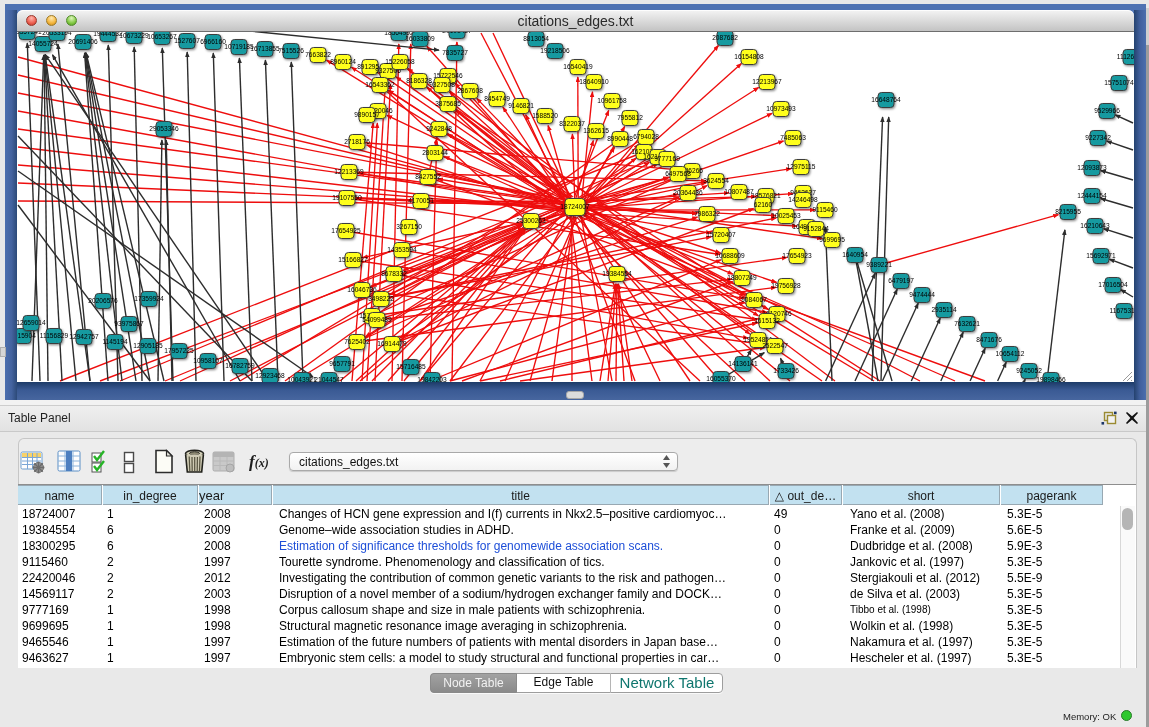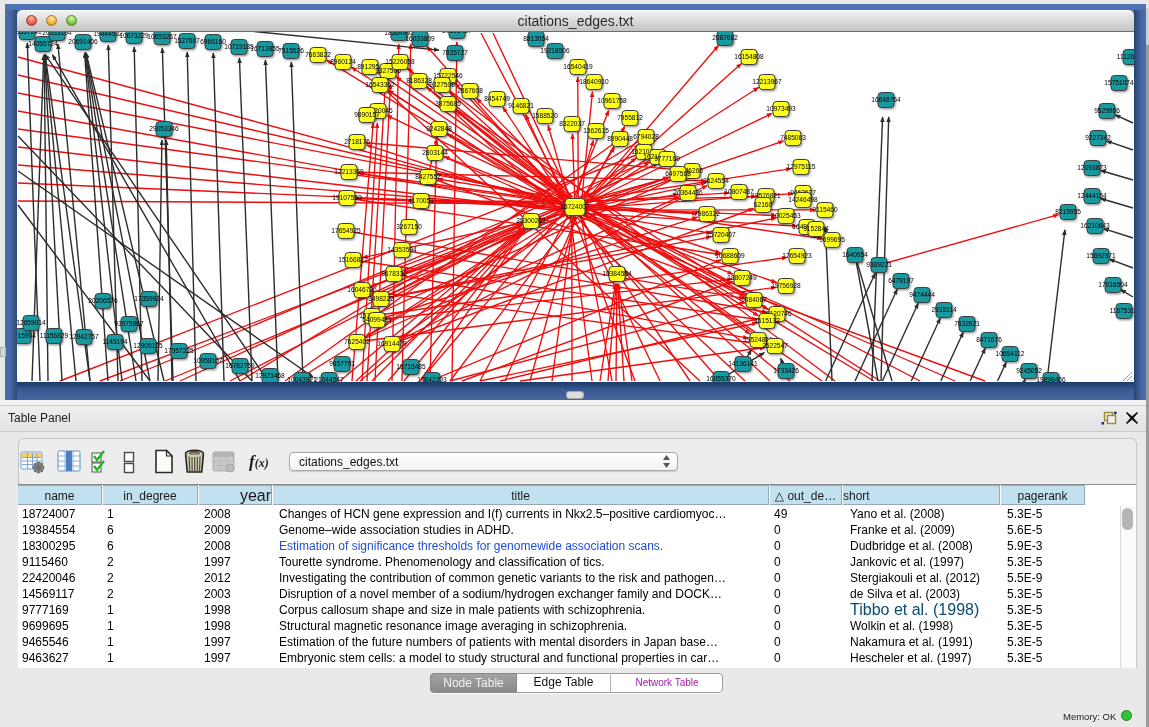--- a/index.html
+++ b/index.html
@@ -628,25 +628,25 @@
 <div class="abs" style="left:299px;top:453px;font-size:12px;line-height:18px;color:#111">citations_edges.txt</div>
 <svg class="abs" style="left:662px;top:455px" width="9" height="13" viewBox="0 0 9 13">
     <path d="M4.5 0 L8 5 L1 5 z" fill="#555"></path>
     <path d="M4.5 13 L8 8 L1 8 z" fill="#555"></path>
   </svg>
 
 <div class="abs" style="left:18px;top:484px;width:1118px;height:184px;background:#ffffff;border-top:1px solid #8e8e8e"></div>
 <div style="position:absolute;left:18px;top:485px;width:0px;height:20px;border-left:1px solid #98a8b2"></div>
 <div style="position:absolute;left:18px;top:485px;width:84px;height:20px;background:#c2e1f0;border-right:1px solid #98a8b2;border-top:1px solid #98a8b2;border-bottom:1px solid #98a8b2;text-align:center;font-size:12px;line-height:20px;color:#1a1a1a">name</div>
 <div style="position:absolute;left:103px;top:485px;width:95px;height:20px;background:#c2e1f0;border-right:1px solid #98a8b2;border-top:1px solid #98a8b2;border-bottom:1px solid #98a8b2;text-align:center;font-size:12px;line-height:20px;color:#1a1a1a">in_degree</div>
-<div style="position:absolute;left:199px;top:485px;width:73px;height:20px;background:#c2e1f0;border-right:1px solid #98a8b2;border-top:1px solid #98a8b2;border-bottom:1px solid #98a8b2;text-align:right;font-size:16px;line-height:20px;color:#1a1a1a">year</div>
+<div style="position:absolute;left:199px;top:485px;width:73px;height:20px;background:#c2e1f0;border-right:1px solid #98a8b2;border-top:1px solid #98a8b2;border-bottom:1px solid #98a8b2;text-align:left;font-size:13px;line-height:20px;color:#1a1a1a">year</div>
 <div style="position:absolute;left:273px;top:485px;width:496px;height:20px;background:#c2e1f0;border-right:1px solid #98a8b2;border-top:1px solid #98a8b2;border-bottom:1px solid #98a8b2;text-align:center;font-size:12px;line-height:20px;color:#1a1a1a">title</div>
 <div style="position:absolute;left:770px;top:485px;width:72px;height:20px;background:#c2e1f0;border-right:1px solid #98a8b2;border-top:1px solid #98a8b2;border-bottom:1px solid #98a8b2;text-align:center;font-size:12px;line-height:20px;color:#1a1a1a">△ out_de…</div>
-<div style="position:absolute;left:843px;top:485px;width:157px;height:20px;background:#c2e1f0;border-right:1px solid #98a8b2;border-top:1px solid #98a8b2;border-bottom:1px solid #98a8b2;font-size:12px;line-height:20px;color:#1a1a1a">short</div>
-<div style="position:absolute;left:1001px;top:485px;width:84px;height:20px;background:#c2e1f0;border-right:1px solid #98a8b2;border-top:1px solid #98a8b2;border-bottom:1px solid #98a8b2;text-align:center;font-size:12px;line-height:20px;color:#1a1a1a">pagerank</div>
+<div style="position:absolute;left:843px;top:485px;width:157px;height:20px;background:#c2e1f0;border-right:1px solid #98a8b2;border-top:1px solid #98a8b2;border-bottom:1px solid #98a8b2;text-align:center;font-size:12px;line-height:20px;color:#1a1a1a">short</div>
+<div style="position:absolute;left:1001px;top:485px;width:102px;height:20px;background:#c2e1f0;border-right:1px solid #98a8b2;border-top:1px solid #98a8b2;border-bottom:1px solid #98a8b2;text-align:center;font-size:12px;line-height:20px;color:#1a1a1a">pagerank</div>
 <div style="position:absolute;left:22px;top:506px;font-size:12px;line-height:16px;color:#000;white-space:nowrap">18724007</div>
 <div style="position:absolute;left:107px;top:506px;font-size:12px;line-height:16px;color:#000;white-space:nowrap">1</div>
 <div style="position:absolute;left:204px;top:506px;font-size:12px;line-height:16px;color:#000;white-space:nowrap">2008</div>
 <div style="position:absolute;left:279px;top:506px;font-size:12px;line-height:16px;color:#000;white-space:nowrap">Changes of HCN gene expression and I(f) currents in Nkx2.5–positive cardiomyoc…</div>
 <div style="position:absolute;left:774px;top:506px;font-size:12px;line-height:16px;color:#000;white-space:nowrap">49</div>
 <div style="position:absolute;left:850px;top:506px;font-size:12px;line-height:16px;color:#000;white-space:nowrap">Yano et al. (2008)</div>
 <div style="position:absolute;left:1007px;top:506px;font-size:12px;line-height:16px;color:#000;white-space:nowrap">5.3E-5</div>
 <div style="position:absolute;left:22px;top:522px;font-size:12px;line-height:16px;color:#000;white-space:nowrap">19384554</div>
 <div style="position:absolute;left:107px;top:522px;font-size:12px;line-height:16px;color:#000;white-space:nowrap">6</div>
 <div style="position:absolute;left:204px;top:522px;font-size:12px;line-height:16px;color:#000;white-space:nowrap">2009</div>
@@ -680,47 +680,47 @@
 <div style="position:absolute;left:204px;top:586px;font-size:12px;line-height:16px;color:#000;white-space:nowrap">2003</div>
 <div style="position:absolute;left:279px;top:586px;font-size:12px;line-height:16px;color:#000;white-space:nowrap">Disruption of a novel member of a sodium/hydrogen exchanger family and DOCK…</div>
 <div style="position:absolute;left:774px;top:586px;font-size:12px;line-height:16px;color:#000;white-space:nowrap">0</div>
 <div style="position:absolute;left:850px;top:586px;font-size:12px;line-height:16px;color:#000;white-space:nowrap">de Silva et al. (2003)</div>
 <div style="position:absolute;left:1007px;top:586px;font-size:12px;line-height:16px;color:#000;white-space:nowrap">5.3E-5</div>
 <div style="position:absolute;left:22px;top:602px;font-size:12px;line-height:16px;color:#000;white-space:nowrap">9777169</div>
 <div style="position:absolute;left:107px;top:602px;font-size:12px;line-height:16px;color:#000;white-space:nowrap">1</div>
 <div style="position:absolute;left:204px;top:602px;font-size:12px;line-height:16px;color:#000;white-space:nowrap">1998</div>
 <div style="position:absolute;left:279px;top:602px;font-size:12px;line-height:16px;color:#000;white-space:nowrap">Corpus callosum shape and size in male patients with schizophrenia.</div>
 <div style="position:absolute;left:774px;top:602px;font-size:12px;line-height:16px;color:#000;white-space:nowrap">0</div>
-<div style="position:absolute;left:850px;top:602px;font-size:16px;line-height:16px;color:#0c4a6e;white-space:nowrap">Tibbo et al. (1998)</div>
+<div style="position:absolute;left:850px;top:602px;font-size:10px;line-height:16px;color:#000000;white-space:nowrap">Tibbo et al. (1998)</div>
 <div style="position:absolute;left:1007px;top:602px;font-size:12px;line-height:16px;color:#000;white-space:nowrap">5.3E-5</div>
 <div style="position:absolute;left:22px;top:618px;font-size:12px;line-height:16px;color:#000;white-space:nowrap">9699695</div>
 <div style="position:absolute;left:107px;top:618px;font-size:12px;line-height:16px;color:#000;white-space:nowrap">1</div>
 <div style="position:absolute;left:204px;top:618px;font-size:12px;line-height:16px;color:#000;white-space:nowrap">1998</div>
 <div style="position:absolute;left:279px;top:618px;font-size:12px;line-height:16px;color:#000;white-space:nowrap">Structural magnetic resonance image averaging in schizophrenia.</div>
 <div style="position:absolute;left:774px;top:618px;font-size:12px;line-height:16px;color:#000;white-space:nowrap">0</div>
 <div style="position:absolute;left:850px;top:618px;font-size:12px;line-height:16px;color:#000;white-space:nowrap">Wolkin et al. (1998)</div>
 <div style="position:absolute;left:1007px;top:618px;font-size:12px;line-height:16px;color:#000;white-space:nowrap">5.3E-5</div>
 <div style="position:absolute;left:22px;top:634px;font-size:12px;line-height:16px;color:#000;white-space:nowrap">9465546</div>
 <div style="position:absolute;left:107px;top:634px;font-size:12px;line-height:16px;color:#000;white-space:nowrap">1</div>
 <div style="position:absolute;left:204px;top:634px;font-size:12px;line-height:16px;color:#000;white-space:nowrap">1997</div>
 <div style="position:absolute;left:279px;top:634px;font-size:12px;line-height:16px;color:#000;white-space:nowrap">Estimation of the future numbers of patients with mental disorders in Japan base…</div>
 <div style="position:absolute;left:774px;top:634px;font-size:12px;line-height:16px;color:#000;white-space:nowrap">0</div>
-<div style="position:absolute;left:850px;top:634px;font-size:12px;line-height:16px;color:#000;white-space:nowrap">Nakamura et al. (1991)</div>
+<div style="position:absolute;left:850px;top:634px;font-size:12px;line-height:16px;color:#000;white-space:nowrap">Nakamura et al. (1997)</div>
 <div style="position:absolute;left:1007px;top:634px;font-size:12px;line-height:16px;color:#000;white-space:nowrap">5.3E-5</div>
 <div style="position:absolute;left:22px;top:650px;font-size:12px;line-height:16px;color:#000;white-space:nowrap">9463627</div>
 <div style="position:absolute;left:107px;top:650px;font-size:12px;line-height:16px;color:#000;white-space:nowrap">1</div>
 <div style="position:absolute;left:204px;top:650px;font-size:12px;line-height:16px;color:#000;white-space:nowrap">1997</div>
 <div style="position:absolute;left:279px;top:650px;font-size:12px;line-height:16px;color:#000;white-space:nowrap">Embryonic stem cells: a model to study structural and functional properties in car…</div>
 <div style="position:absolute;left:774px;top:650px;font-size:12px;line-height:16px;color:#000;white-space:nowrap">0</div>
 <div style="position:absolute;left:850px;top:650px;font-size:12px;line-height:16px;color:#000;white-space:nowrap">Hescheler et al. (1997)</div>
 <div style="position:absolute;left:1007px;top:650px;font-size:12px;line-height:16px;color:#000;white-space:nowrap">5.3E-5</div>
 
 <div class="abs" style="left:1120px;top:506px;width:15px;height:162px;background:#fafafa;border-left:1px solid #d8d8d8"></div>
 <div class="abs" style="left:1122px;top:508px;width:11px;height:22px;background:#b5b5b5;border-radius:6px"></div>
 
 <div class="abs" style="left:430px;top:673px;width:293px;height:20px;background:#ffffff;border:1px solid #9d9d9d;border-radius:4px;box-shadow:0 1px 0 rgba(255,255,255,0.7)"></div>
 <div class="abs" style="left:430px;top:673px;width:87px;height:20px;background:linear-gradient(#a2a2a2,#8a8a8a);border:1px solid #8a8a8a;border-radius:4px 0 0 4px;text-align:center;font-size:12px;line-height:19px;color:#f2f2f2">Node Table</div>
 <div class="abs" style="left:517px;top:673px;width:94px;height:20px;border-right:1px solid #b5b5b5;text-align:center;font-size:12px;line-height:19px;color:#111">Edge Table</div>
-<div class="abs" style="left:611px;top:673px;width:112px;height:20px;text-align:center;font-size:10px;line-height:19px;color:#a21caf">Network Table</div>
+<div class="abs" style="left:611px;top:673px;width:112px;height:20px;text-align:center;font-size:15px;line-height:19px;color:#0f766e">Network Table</div>
 
 <div class="abs" style="left:1063px;top:711px;font-size:9.5px;color:#222">Memory: OK</div>
 <div class="abs" style="left:1121px;top:710px;width:11px;height:11px;border-radius:50%;background:#2ec82e;border:1px solid #2a7a2a"></div>
 <div class="abs" style="left:1146px;top:8px;width:3px;height:37px;background:#cfcfcf"></div>
 <div class="abs" style="left:1146px;top:45px;width:3px;height:682px;background:#9c9c9c"></div>
 </body></html>

